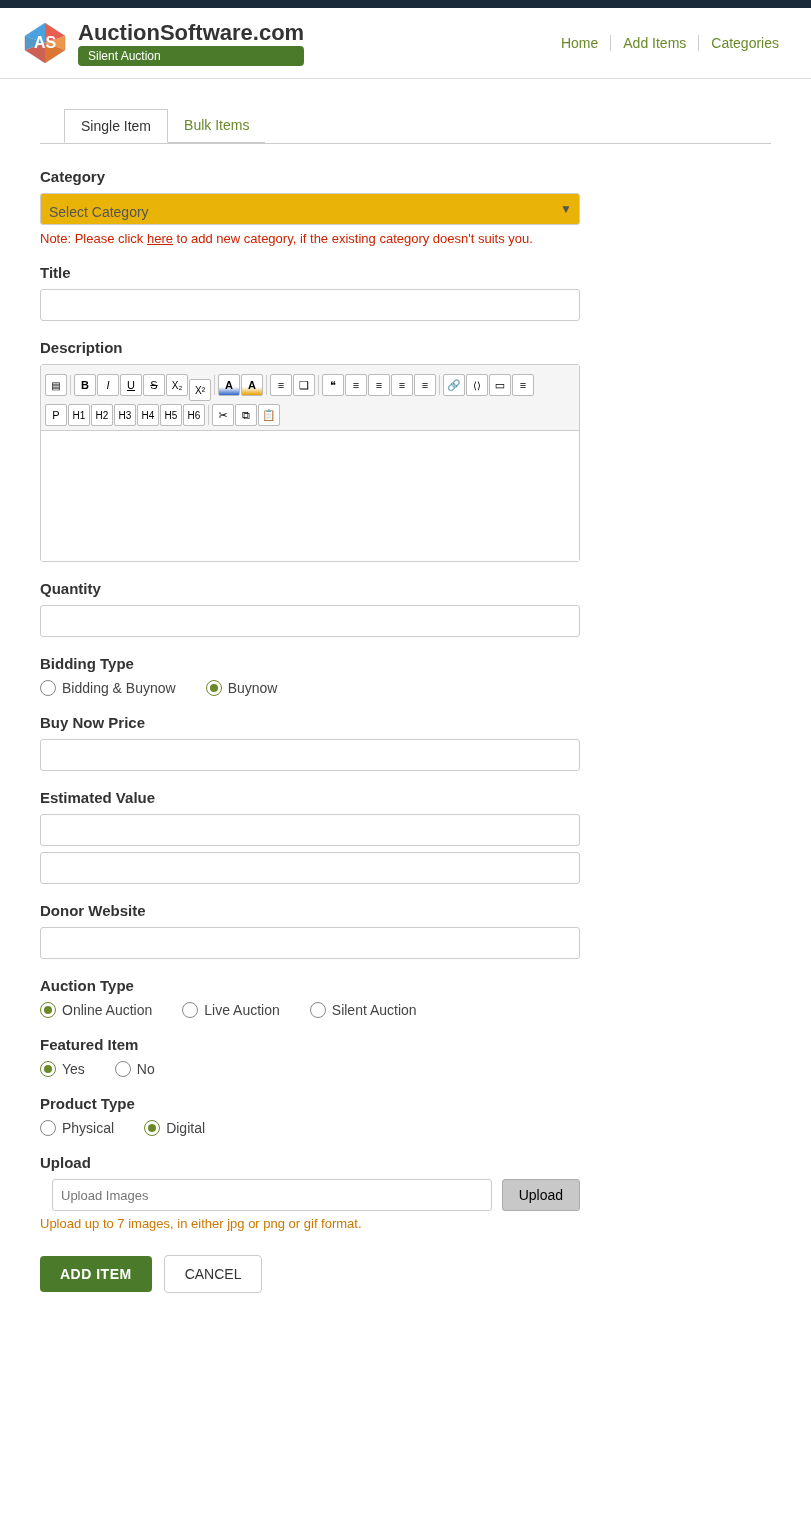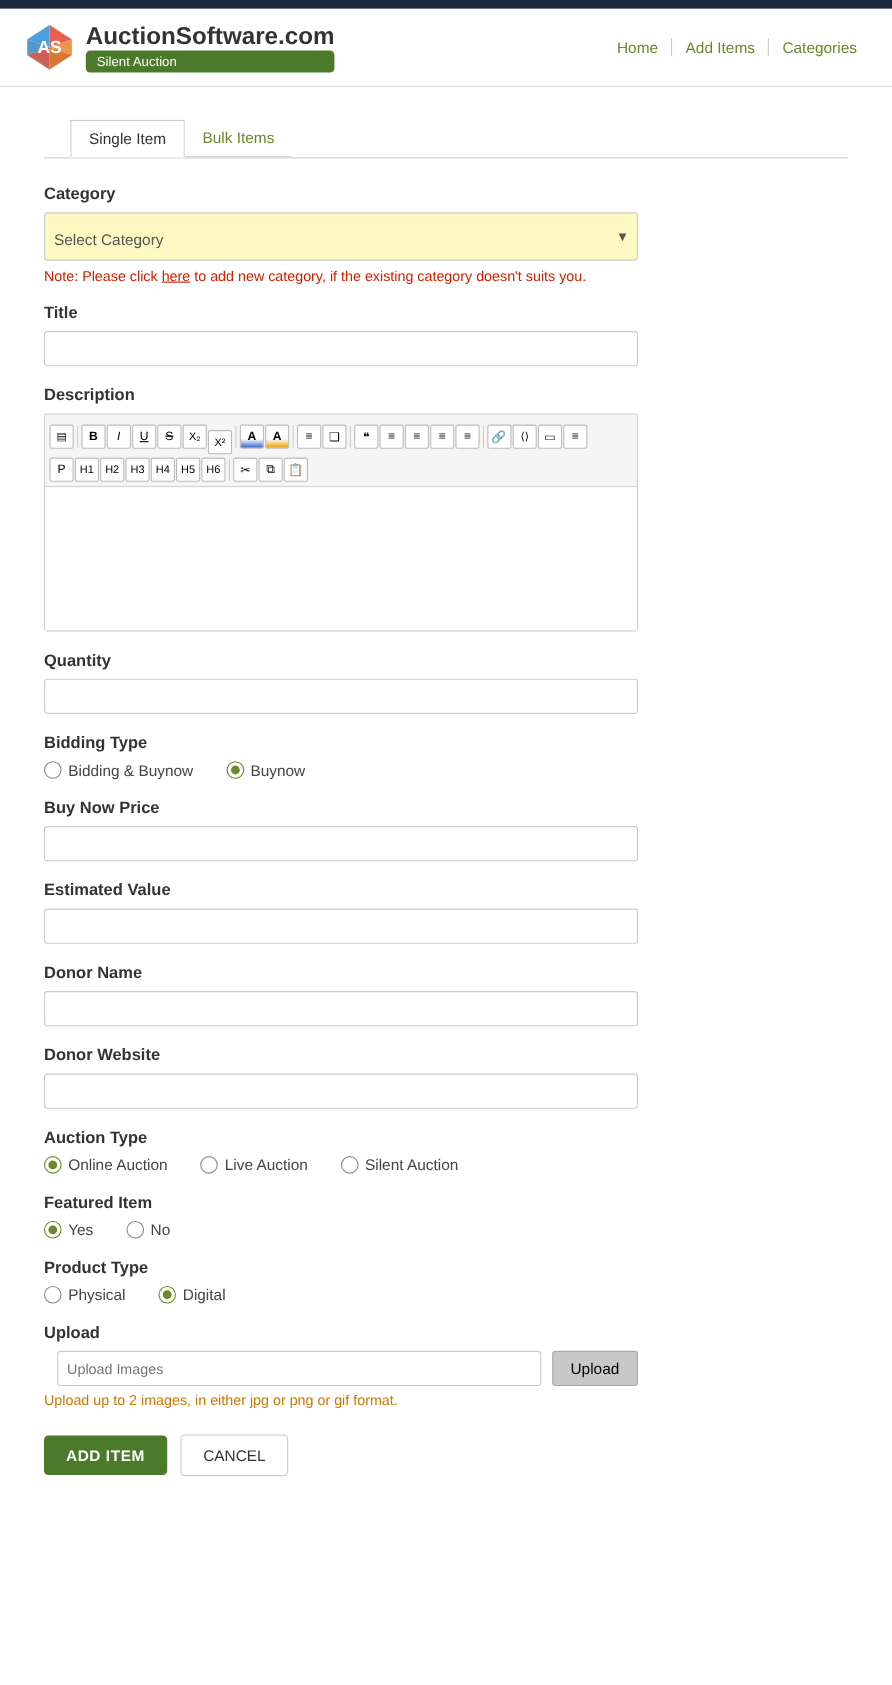--- a/index.html
+++ b/index.html
@@ -23,21 +23,21 @@
     .tabs { display: flex; border-bottom: 1px solid #ccc; margin-bottom: 24px; padding-left: 24px; }
     .tab { padding: 8px 16px; cursor: pointer; font-size: 14px; border: 1px solid #ccc; background: #fff; }
     .tab.active { border-bottom: 1px solid #fff; color: #333; font-weight: normal; }
     .tab.inactive { color: #6a8a2a; border: none; border-bottom: 1px solid #ccc; background: #fff; }
 
     
     .section-label { font-weight: bold; font-size: 15px; margin-bottom: 8px; margin-top: 18px; }
 
     
     .category-select-wrapper { position: relative; width: 100%; max-width: 540px; }
-    .category-select { width: 100%; padding: 6px 28px 0 8px; border: 1px solid #ccc; border-radius: 3px; font-size: 14px; height: 44px; appearance: none; background: #fef9c3; color: #555; cursor: pointer; }
+    .category-select { width: 100%; padding: 6px 28px 0 8px; border: 1px solid #ccc; border-radius: 3px; font-size: 14px; height: 32px; appearance: none; background: #eab308; color: #555; cursor: pointer; }
     .category-arrow { position: absolute; right: 8px; top: 50%; transform: translateY(-50%); pointer-events: none; color: #555; font-size: 12px; }
 
     .note-text { color: #cc2200; font-size: 13px; margin-top: 6px; }
     .note-link { color: #cc2200; text-decoration: underline; cursor: pointer; }
 
     
     .title-input { width: 100%; max-width: 540px; padding: 6px 8px; border: 1px solid #ccc; border-radius: 3px; font-size: 14px; height: 32px; }
 
     
     .editor-wrapper { border: 1px solid #ccc; border-radius: 3px; max-width: 540px; }
@@ -196,21 +196,20 @@
       <span class="radio-label">Buynow</span>
     </label>
   </div>
 
   <div class="section-label">Buy Now Price</div>
   <input type="text" class="price-input" style="margin-top: 6px; display: block;">
 
   <div class="section-label">Estimated Value</div>
   <input type="text" class="price-input" style="margin-top: 6px; display: block;">
 
-  <div class="section-label">Donor Name</div>
   <input type="text" class="price-input" style="margin-top: 6px; display: block;">
 
   <div class="section-label">Donor Website</div>
   <input type="text" class="price-input" style="margin-top: 6px; display: block;">
 
   <div class="section-label">Auction Type</div>
   <div class="radio-group" style="margin-top: 8px;">
     <label class="radio-item">
       <span class="radio-custom checked"></span>
       <span class="radio-label">Online Auction</span>
@@ -248,21 +247,21 @@
       <span class="radio-label">Digital</span>
     </label>
   </div>
 
   <div class="section-label">Upload</div>
   <div style="margin-top: 8px; max-width: 540px;">
     <div class="upload-row">
       <input type="text" class="upload-input" placeholder="Upload Images" style="">
       <button class="upload-btn">Upload</button>
     </div>
-    <div class="upload-note">Upload up to 2 images, in either jpg or png or gif format.</div>
+    <div class="upload-note">Upload up to 7 images, in either jpg or png or gif format.</div>
   </div>
 
   <div class="action-row">
     <button class="add-item-btn">ADD ITEM</button>
     <button class="cancel-btn">CANCEL</button>
   </div>
 
 </div>
 
 </body></html>

